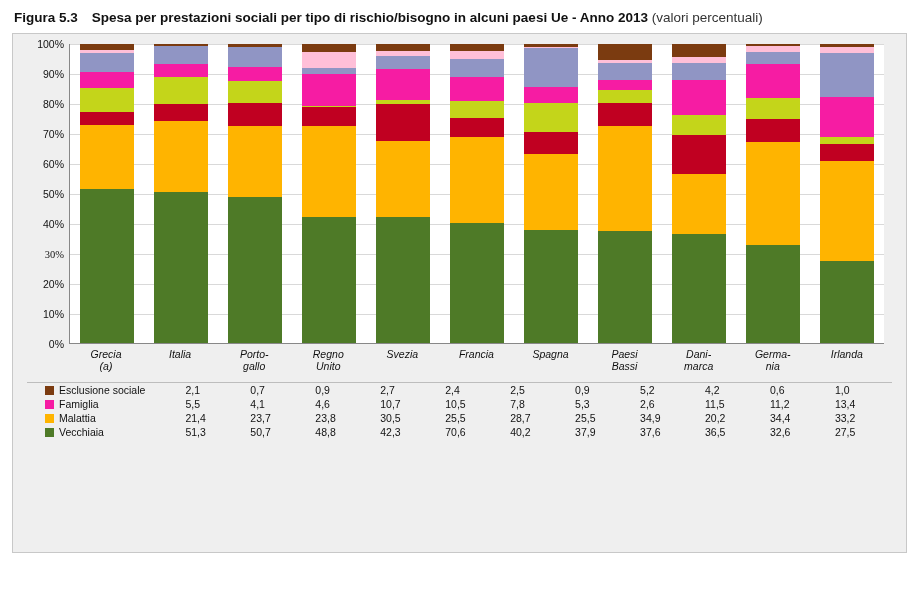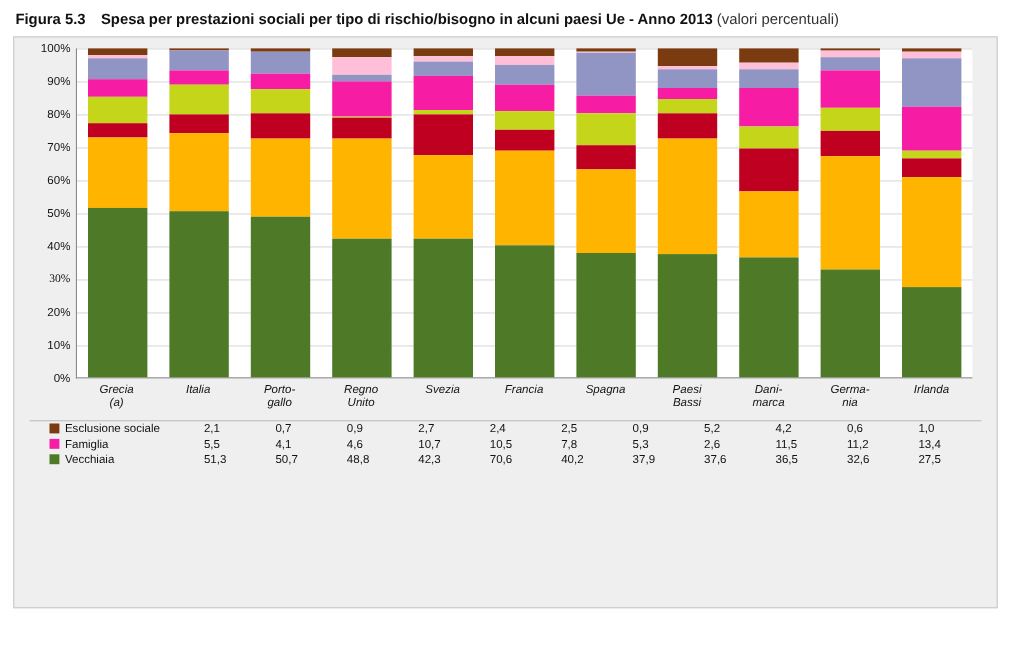--- a/index.html
+++ b/index.html
@@ -313,20 +313,34 @@
             <td class="val">10,7</td>
             <td class="val">10,5</td>
             <td class="val">7,8</td>
             <td class="val">5,3</td>
             <td class="val">2,6</td>
             <td class="val">11,5</td>
             <td class="val">11,2</td>
             <td class="val">13,4</td>
           </tr>
           <tr>
+            <td class="legend-cell"><span class="swatch" style="background: rgb(255, 180, 0);"></span><span>Malattia</span></td>
+            <td class="val">21,4</td>
+            <td class="val">23,7</td>
+            <td class="val">23,8</td>
+            <td class="val">30,5</td>
+            <td class="val">25,5</td>
+            <td class="val">28,7</td>
+            <td class="val">25,5</td>
+            <td class="val">34,9</td>
+            <td class="val">20,2</td>
+            <td class="val">34,4</td>
+            <td class="val">33,2</td>
+          </tr>
+          <tr>
             <td class="legend-cell"><span class="swatch" style="background: rgb(78, 122, 39);"></span><span>Vecchiaia</span></td>
             <td class="val">51,3</td>
             <td class="val">50,7</td>
             <td class="val">48,8</td>
             <td class="val">42,3</td>
             <td class="val">70,6</td>
             <td class="val">40,2</td>
             <td class="val">37,9</td>
             <td class="val">37,6</td>
             <td class="val">36,5</td>

